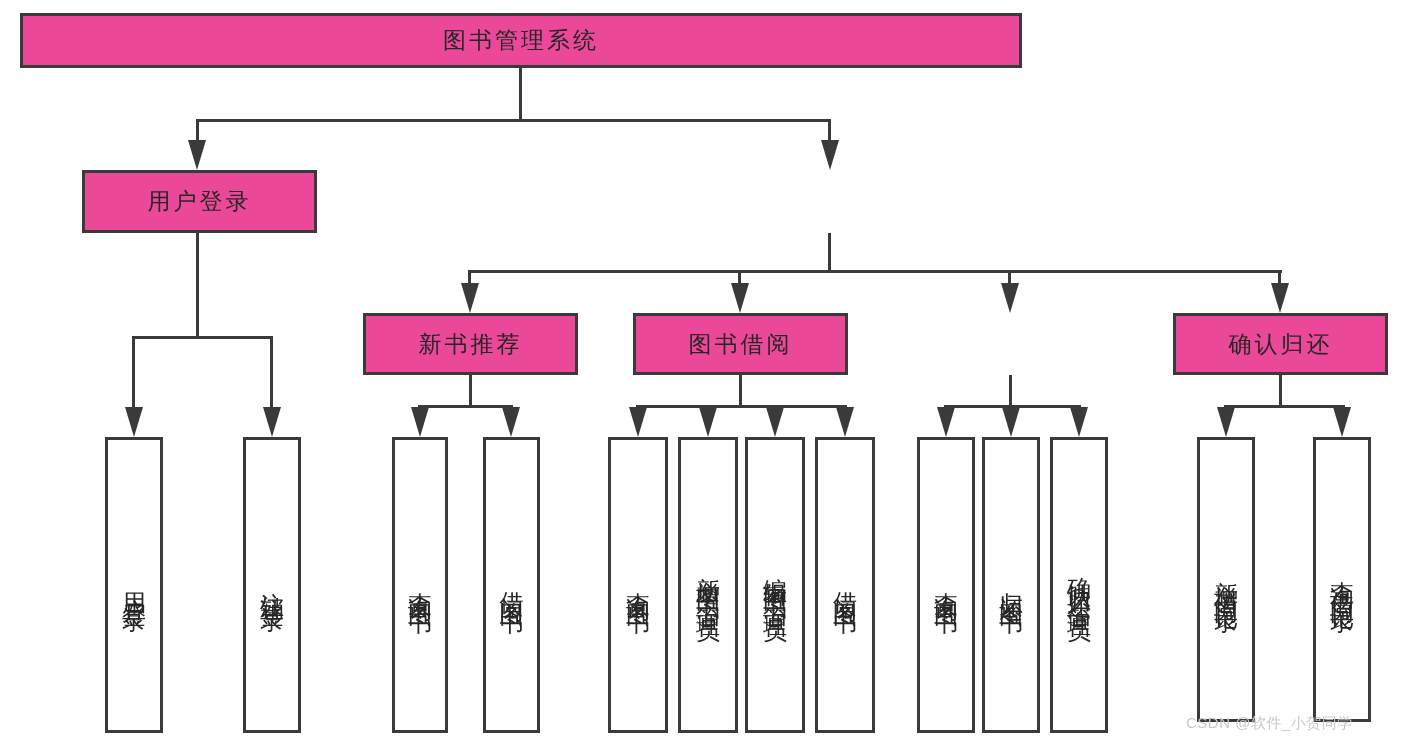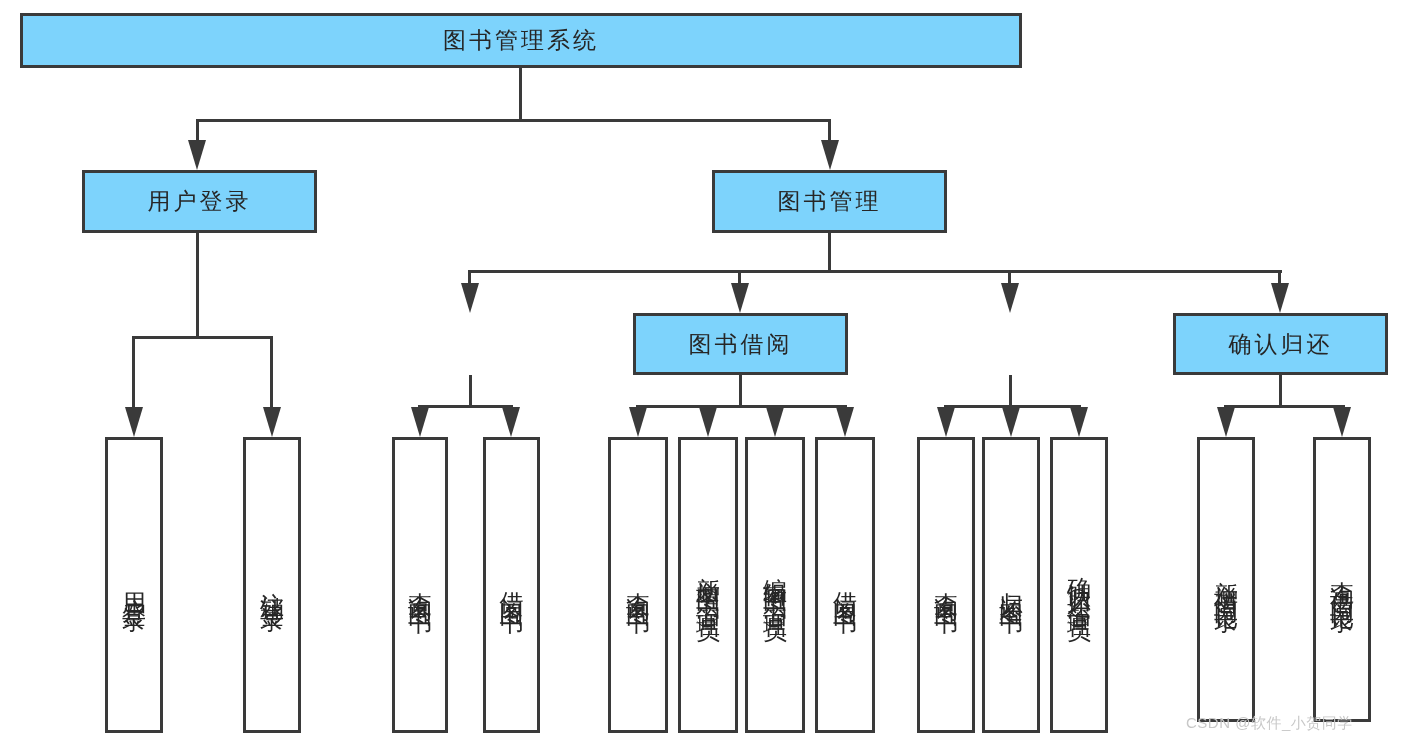--- a/index.html
+++ b/index.html
@@ -7,21 +7,21 @@
     --text:#262626;
     --bg:#ffffff;
     --wm:#c8c8c8;
   }
   html,body{margin:0;padding:0;background:var(--bg);}
   .canvas{
     position:relative;width:1405px;height:747px;background:var(--bg);
     font-family:"Liberation Sans","DejaVu Sans",sans-serif;overflow:hidden;
   }
   .hbox{
-    position:absolute;background:#7dd3fc;border:3px solid var(--line);
+    position:absolute;background:#ec4899;border:3px solid var(--line);
     display:flex;align-items:center;justify-content:center;
     font-size:23px;letter-spacing:3px;color:var(--text);z-index:2;box-sizing:border-box;
   }
   .vbox{
     position:absolute;background:#fff;border:3px solid var(--line);
     display:flex;align-items:center;justify-content:center;
     z-index:2;box-sizing:border-box;
   }
   .vtext{
     writing-mode:vertical-rl;text-orientation:mixed;
@@ -50,42 +50,42 @@
   <div class="line" style="left:519px;top:68px;width:3px;height:53px;"></div>
   <div class="line" style="left:196px;top:119px;width:635px;height:3px;"></div>
   <div class="line" style="left:196px;top:119px;width:3px;height:24px;"></div>
   <div class="line" style="left:828px;top:119px;width:3px;height:24px;"></div>
   <div class="arrow" style="left:188px;top:140px;"></div>
   <div class="arrow" style="left:821px;top:140px;"></div>
 
   <div class="hbox" style="left:82px;top:170px;width:235px;height:63px;">
     <span>用户登录</span>
   </div>
-  <div class="hbox" style="left:712px;top:170px;width:235px;height:63px;">
-    <span>图书管理</span>
-  </div>
 
   <div class="line" style="left:196px;top:233px;width:3px;height:105px;"></div>
   <div class="line" style="left:132px;top:336px;width:141px;height:3px;"></div>
   <div class="line" style="left:132px;top:336px;width:3px;height:73px;"></div>
   <div class="line" style="left:270px;top:336px;width:3px;height:73px;"></div>
   <div class="arrow" style="left:125px;top:407px;"></div>
   <div class="arrow" style="left:263px;top:407px;"></div>
 
   <div class="line" style="left:828px;top:233px;width:3px;height:39px;"></div>
   <div class="line" style="left:468px;top:270px;width:814px;height:3px;"></div>
   <div class="line" style="left:468px;top:270px;width:3px;height:15px;"></div>
   <div class="line" style="left:738px;top:270px;width:3px;height:15px;"></div>
   <div class="line" style="left:1008px;top:270px;width:3px;height:15px;"></div>
   <div class="line" style="left:1278px;top:270px;width:3px;height:15px;"></div>
   <div class="arrow" style="left:461px;top:283px;"></div>
   <div class="arrow" style="left:731px;top:283px;"></div>
   <div class="arrow" style="left:1001px;top:283px;"></div>
   <div class="arrow" style="left:1271px;top:283px;"></div>
 
+  <div class="hbox" style="left:363px;top:313px;width:215px;height:62px;">
+    <span>新书推荐</span>
+  </div>
   <div class="hbox" style="left:633px;top:313px;width:215px;height:62px;justify-content:center;">
     <span>图书借阅</span>
   </div>
   <div class="hbox" style="left:1173px;top:313px;width:215px;height:62px;">
     <span>确认归还</span>
   </div>
 
   <div class="line" style="left:469px;top:375px;width:3px;height:32px;"></div>
   <div class="line" style="left:418px;top:405px;width:95px;height:3px;"></div>
   <div class="arrow" style="left:411px;top:407px;"></div>

